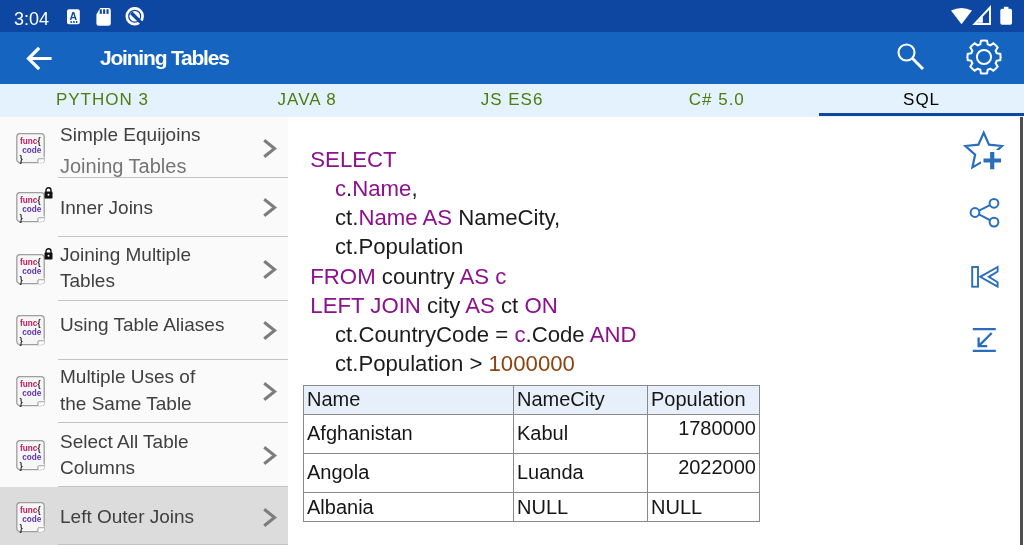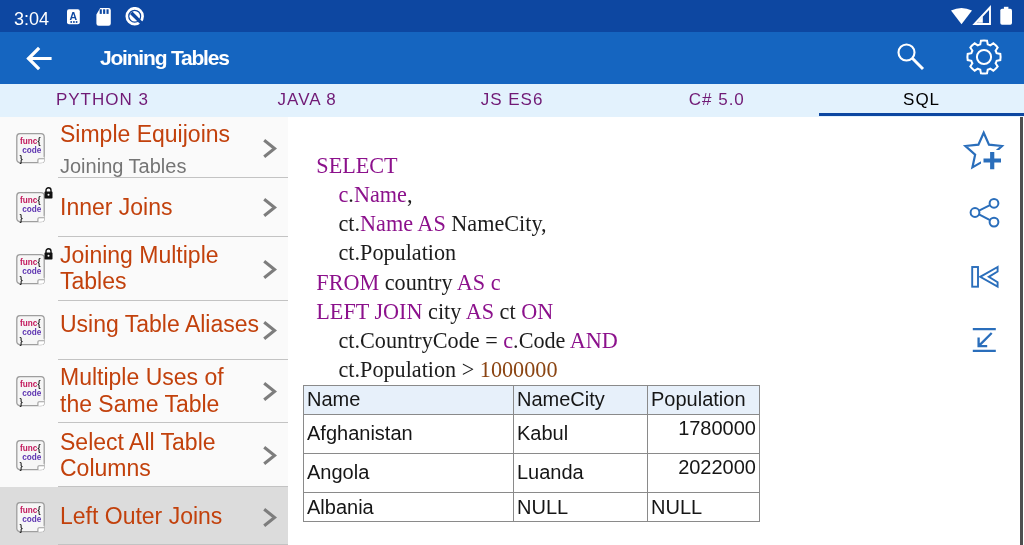--- a/index.html
+++ b/index.html
@@ -5,30 +5,30 @@
 body{width:1024px;height:545px;position:relative;overflow:hidden;background:#fff;font-family:"Liberation Sans",sans-serif}
 .abs{position:absolute}
 
 #status{left:0;top:0;width:1024px;height:32px;background:#0d47a1}
 #clock{left:14px;top:0;height:32px;line-height:38px;color:#fff;font-size:18px}
 
 #appbar{left:0;top:32px;width:1024px;height:52px;background:#1565c0}
 #title{left:100px;top:32px;height:52px;line-height:51.5px;color:#fff;font-size:21px;font-weight:bold;letter-spacing:-1.2px}
 
 #tabs{left:0;top:84px;width:1024px;height:33px;background:#e3f2fd}
-.tab{top:84px;width:204.8px;height:33px;line-height:32.5px;text-align:center;font-size:17px;letter-spacing:1px;color:#701a75}
+.tab{top:84px;width:204.8px;height:33px;line-height:32.5px;text-align:center;font-size:17px;letter-spacing:1px;color:#4d7c0f}
 .tab.sel{color:#000000}
 #tabline{left:819.2px;top:112.5px;width:204.8px;height:3.2px;background:#0d47a1}
 
 #side{left:0;top:117px;width:288px;height:428px;background:#fafafa}
 .divider{left:58px;width:230px;height:1px;background:#c3c3c3}
-.ttl{position:absolute;left:60px;color:#c2410c;font-size:23px;line-height:27.5px}
+.ttl{position:absolute;left:60px;color:#404040;font-size:19px;line-height:27.5px}
 .sub{position:absolute;left:60px;color:#757575;font-size:20px}
 
-#code{left:302.3px;top:136.8px;margin:14px;font-family:Liberation Serif, serif;font-size:22.2px;line-height:29.2px;color:#1c1c1c;white-space:pre}
+#code{left:302.3px;top:136.8px;margin:8px;font-family:Liberation Sans, sans-serif;font-size:22.2px;line-height:29.2px;color:#1c1c1c;white-space:pre}
 .kw{color:#8c118c}
 .num{color:#8b4513}
 table{border-collapse:collapse;font-size:20px;color:#161616}
 td{border:1px solid #8a8a8a;height:28.2px;padding:0 0 0 3px;white-space:nowrap;overflow:hidden}
 tr.hd td{background:#e7f0fa}
 td.r{text-align:right;padding:0 3px 10px 0}
 #scrollbar{left:1020px;top:117px;width:2.5px;height:428px;background:#4f4f4f}
 </style></head>
 <body>
 <div class="abs" id="status"></div>

